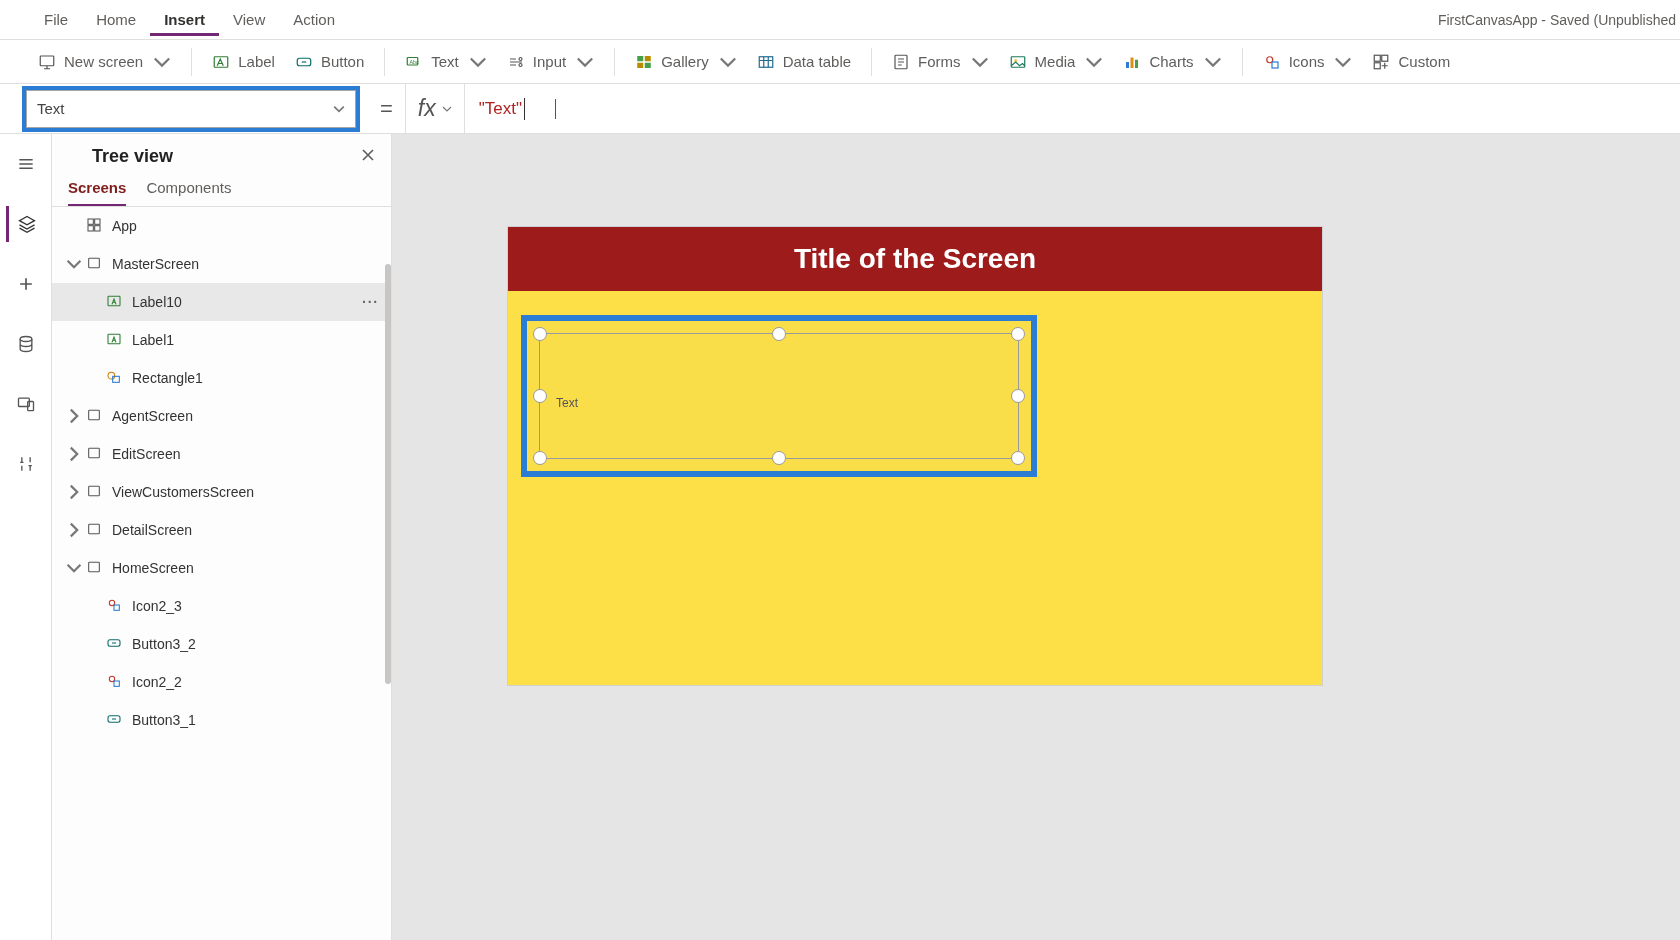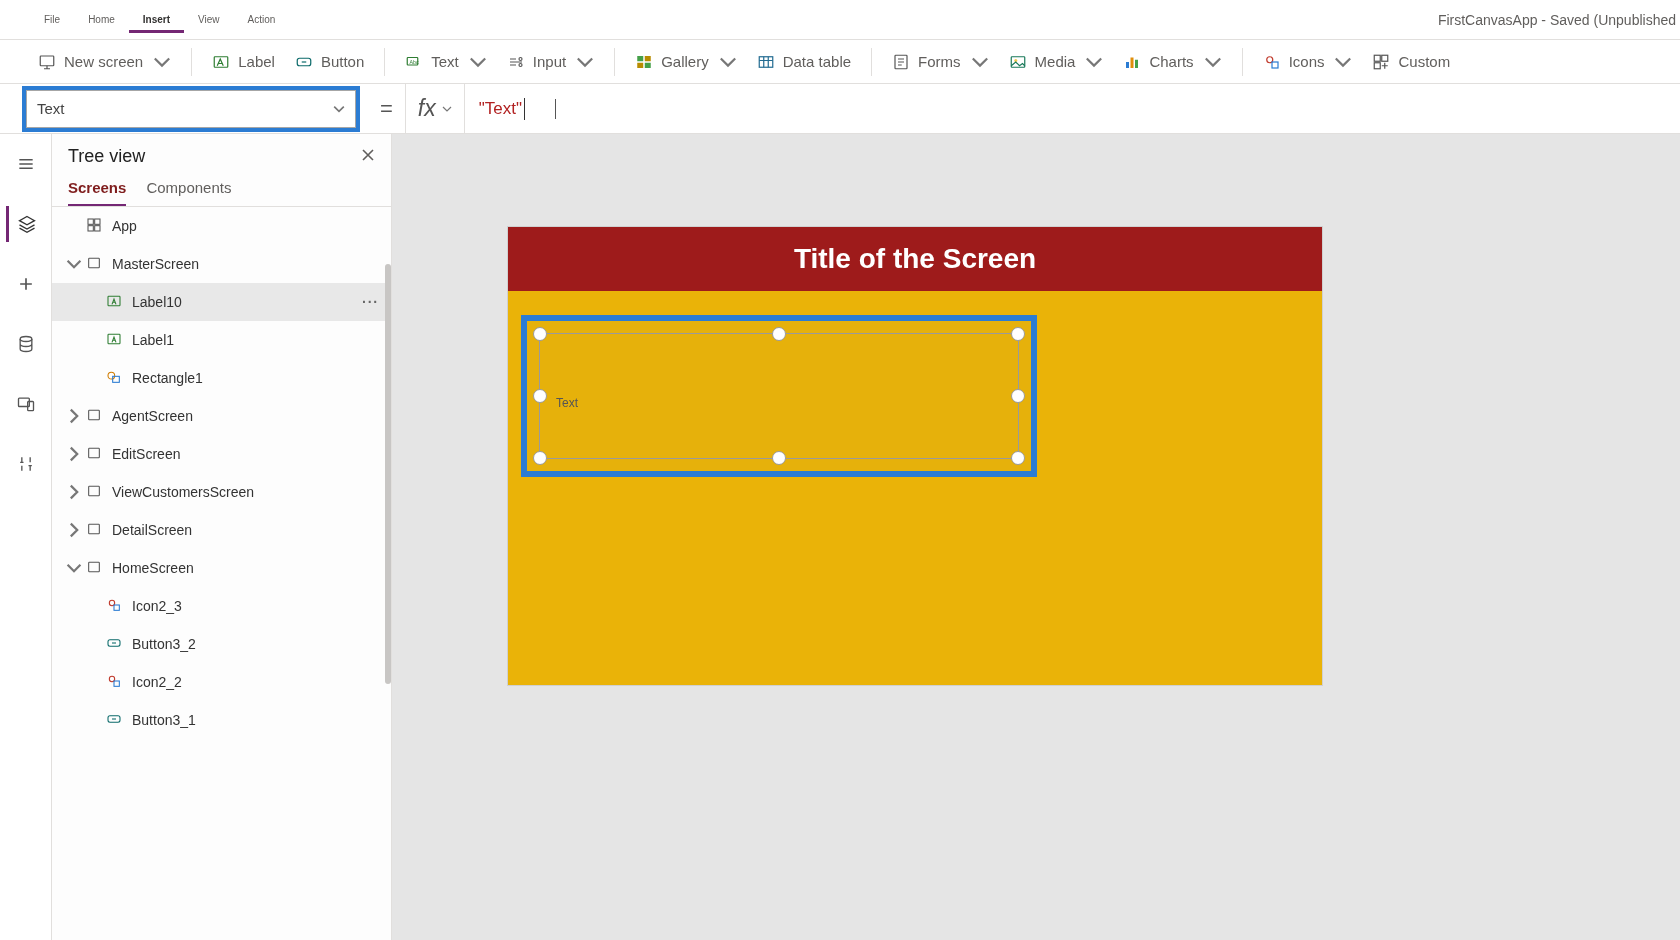--- a/index.html
+++ b/index.html
@@ -1,20 +1,20 @@
 <!DOCTYPE html>
 <html><head>
 <meta charset="utf-8">
 <style>
   * { box-sizing: border-box; margin: 0; padding: 0; font-family: "Segoe UI", Arial, sans-serif; }
   body { background: #fff; color: #333; font-size: 14px; overflow: hidden; }
 
   
   .menubar { display: flex; align-items: center; height: 40px; border-bottom: 1px solid #e1dfdd; padding-left: 30px; }
-  .menubar .menu-item { padding: 8px 14px; color: #605e5c; cursor: pointer; font-size: 10px; }
+  .menubar .menu-item { padding: 8px 14px; color: #605e5c; cursor: pointer; font-size: 15px; }
   .menubar .menu-item.active { color: #323130; font-weight: 600; border-bottom: 3px solid #742774; padding-bottom: 5px; }
   .menubar .spacer { flex: 1; }
   .menubar .app-title { color: #605e5c; font-size: 14px; padding-right: 4px; }
 
   
   .ribbon { display: flex; align-items: center; height: 44px; border-bottom: 1px solid #e1dfdd; padding: 0 28px; gap: 0; overflow: hidden; }
   .ribbon .sep { width: 1px; height: 28px; background: #e1dfdd; margin: 0 10px; }
   .ribbon .rbtn { display: inline-flex; align-items: center; gap: 8px; padding: 6px 10px; color: #605e5c; cursor: pointer; font-size: 15px; white-space: nowrap; }
   .ribbon .rbtn svg { width: 18px; height: 18px; }
   .ribbon .chev { margin-left: 2px; }
@@ -35,41 +35,41 @@
   .body { display: flex; height: calc(100vh - 134px); }
   .rail { width: 52px; border-right: 1px solid #e1dfdd; display: flex; flex-direction: column; align-items: center; padding-top: 12px; gap: 24px; }
   .rail .rail-btn { width: 40px; height: 36px; display: flex; align-items: center; justify-content: center; color: #555; cursor: pointer; }
   .rail .rail-btn.active { border-left: 3px solid #742774; }
   .rail .rail-btn svg { width: 20px; height: 20px; }
 
   
   .tree-panel { width: 340px; border-right: 1px solid #e1dfdd; display: flex; flex-direction: column; background: #fdfdfd; position: relative; }
   .tree-scrollbar { position: absolute; right: 0; top: 130px; width: 6px; height: 420px; background: #c8c6c4; border-radius: 3px; }
   .tree-header { display: flex; align-items: center; justify-content: space-between; padding: 12px 16px 4px 16px; }
-  .tree-header h2 { font-size: 18px; font-weight: 400; color: #222; }
+  .tree-header h2 { font-size: 18px; font-weight: 700; color: #222; margin-left: 24px; }
   .tree-header .close { font-size: 18px; color: #605e5c; cursor: pointer; }
   .tree-tabs { display: flex; gap: 20px; padding: 8px 16px 0 16px; border-bottom: 1px solid #e1dfdd; }
   .tree-tab { padding-bottom: 8px; color: #605e5c; font-size: 15px; cursor: pointer; }
   .tree-tab.active { color: #7f1d1d; font-weight: 600; border-bottom: 2px solid #742774; }
   .search-wrap { padding: 10px 14px; }
   .search-box { display: flex; align-items: center; gap: 8px; height: 34px; border: 1px solid #c8c6c4; background: #fff; padding: 0 10px; color: #999; }
   .search-box svg { width: 16px; height: 16px; }
   .tree-list { flex: 1; overflow-y: auto; }
   .tree-item { display: flex; align-items: center; height: 38px; padding: 0 12px; gap: 8px; color: #333; font-size: 14px; cursor: pointer; }
   .tree-item.selected { background: #e8e8e8; }
   .tree-item .more { margin-left: auto; color: #666; letter-spacing: 1px; font-weight: 700; }
   .tree-item svg { width: 16px; height: 16px; flex-shrink: 0; }
   .ind-0 { padding-left: 14px; }
   .ind-2 { padding-left: 54px; }
   .chev-icon { width: 12px; height: 12px; color: #777; }
   .placeholder-chev { width: 12px; }
 
   
   .canvas-area { flex: 1; background: #e5e5e5; position: relative; overflow: hidden; }
-  .phone { position: absolute; left: 115px; top: 92px; width: 816px; height: 460px; background: #eab308; border: 1px solid #d0d0d0; }
+  .phone { position: absolute; left: 115px; top: 92px; width: 816px; height: 460px; background: #fde047; border: 1px solid #d0d0d0; }
   .title-bar { background: #9e1b1b; color: #fff; height: 64px; display: flex; align-items: center; justify-content: center; font-size: 28px; font-weight: 700; }
   .label-hi { position: absolute; left: 13px; top: 88px; width: 516px; height: 162px; border: 6px solid #2b7cd3; background: rgba(43,124,211,0.02); }
   .label-sel { position: absolute; inset: 12px; border: 1.5px solid #9a9a9a; }
   .label-text { position: absolute; left: 16px; top: 62px; font-size: 12px; color: #555; }
   .handle { position: absolute; width: 14px; height: 14px; background: #fff; border: 1.5px solid #9a9a9a; border-radius: 50%; }
   .h-tl { left: -7px; top: -7px; } .h-tm { left: 50%; top: -7px; margin-left: -7px; } .h-tr { right: -7px; top: -7px; }
   .h-ml { left: -7px; top: 50%; margin-top: -7px; } .h-mr { right: -7px; top: 50%; margin-top: -7px; }
   .h-bl { left: -7px; bottom: -7px; } .h-bm { left: 50%; bottom: -7px; margin-left: -7px; } .h-br { right: -7px; bottom: -7px; }
 </style>
 </head>

